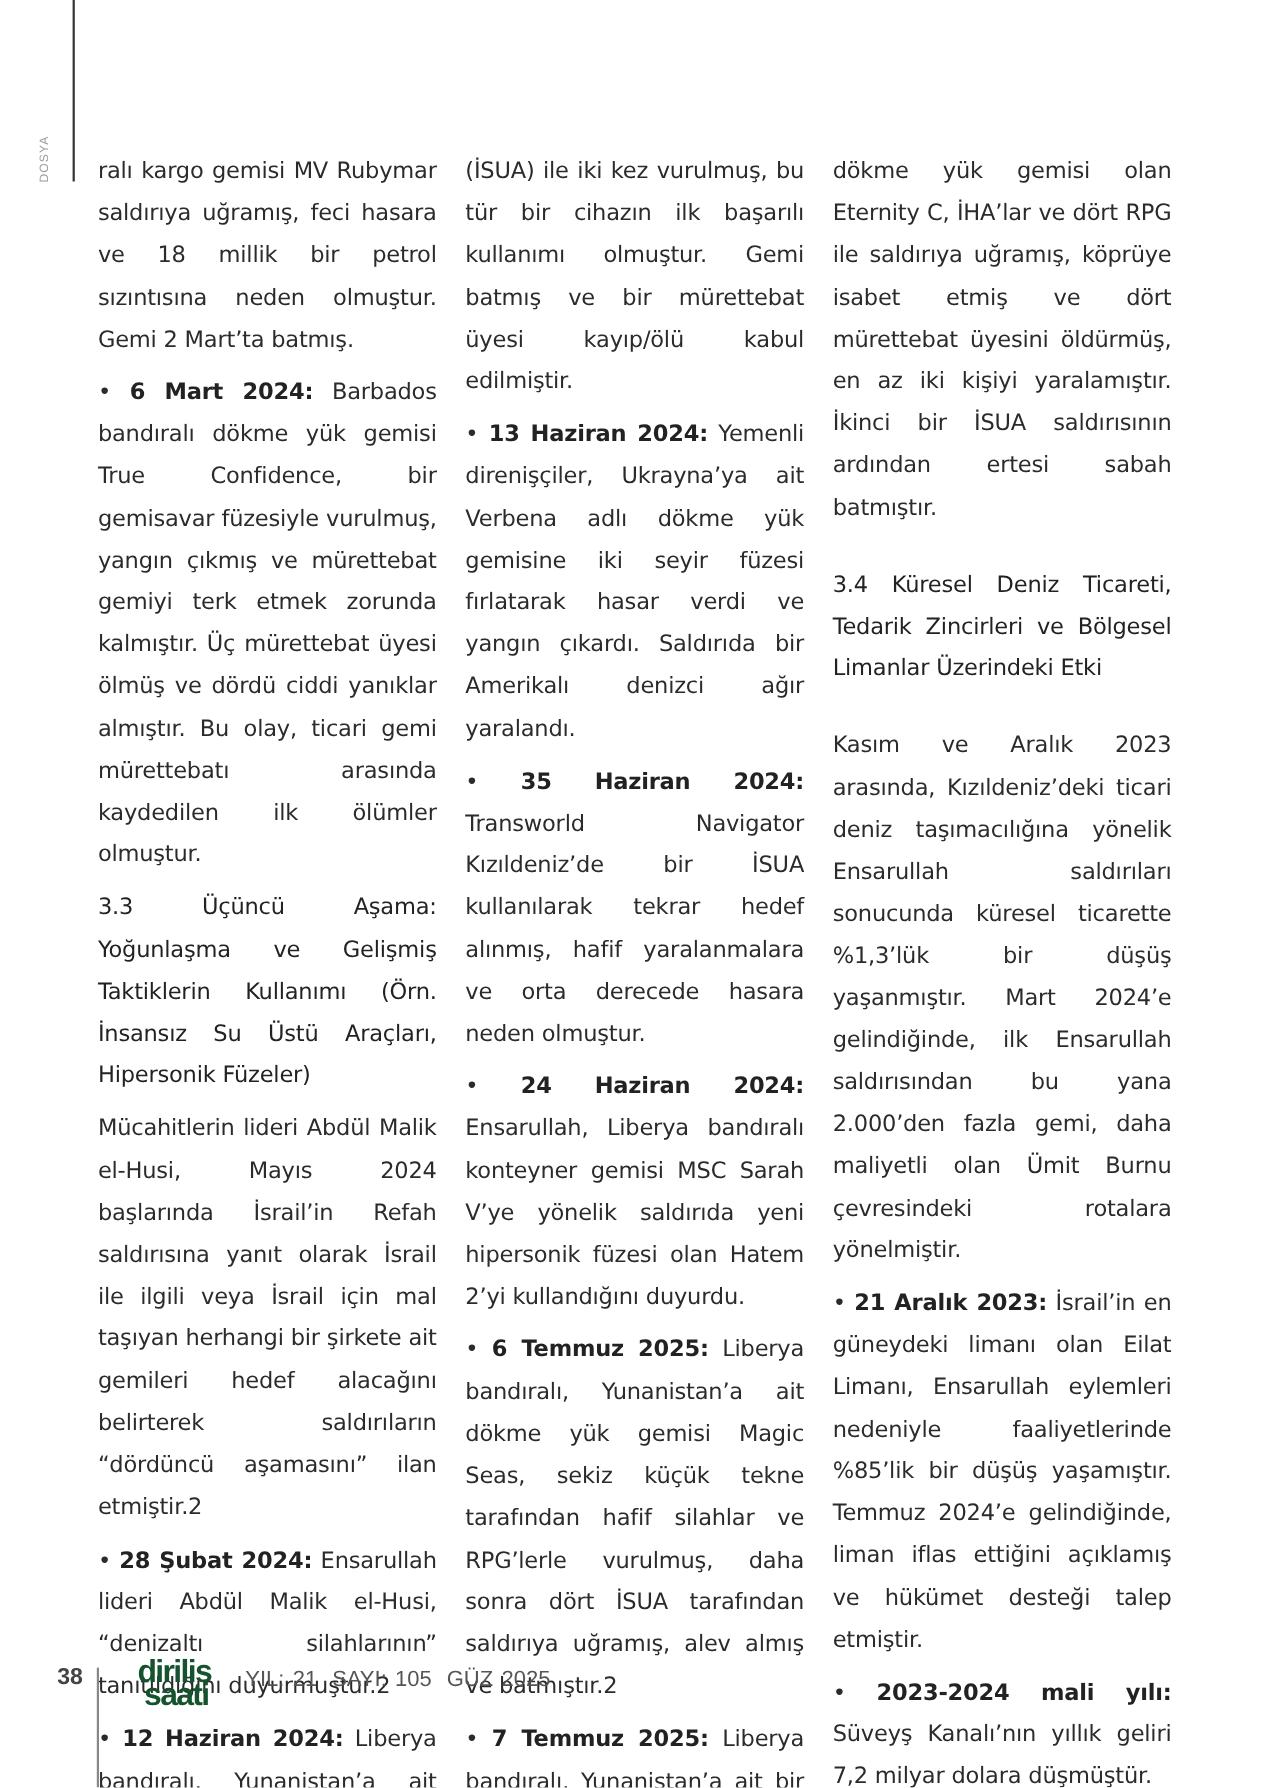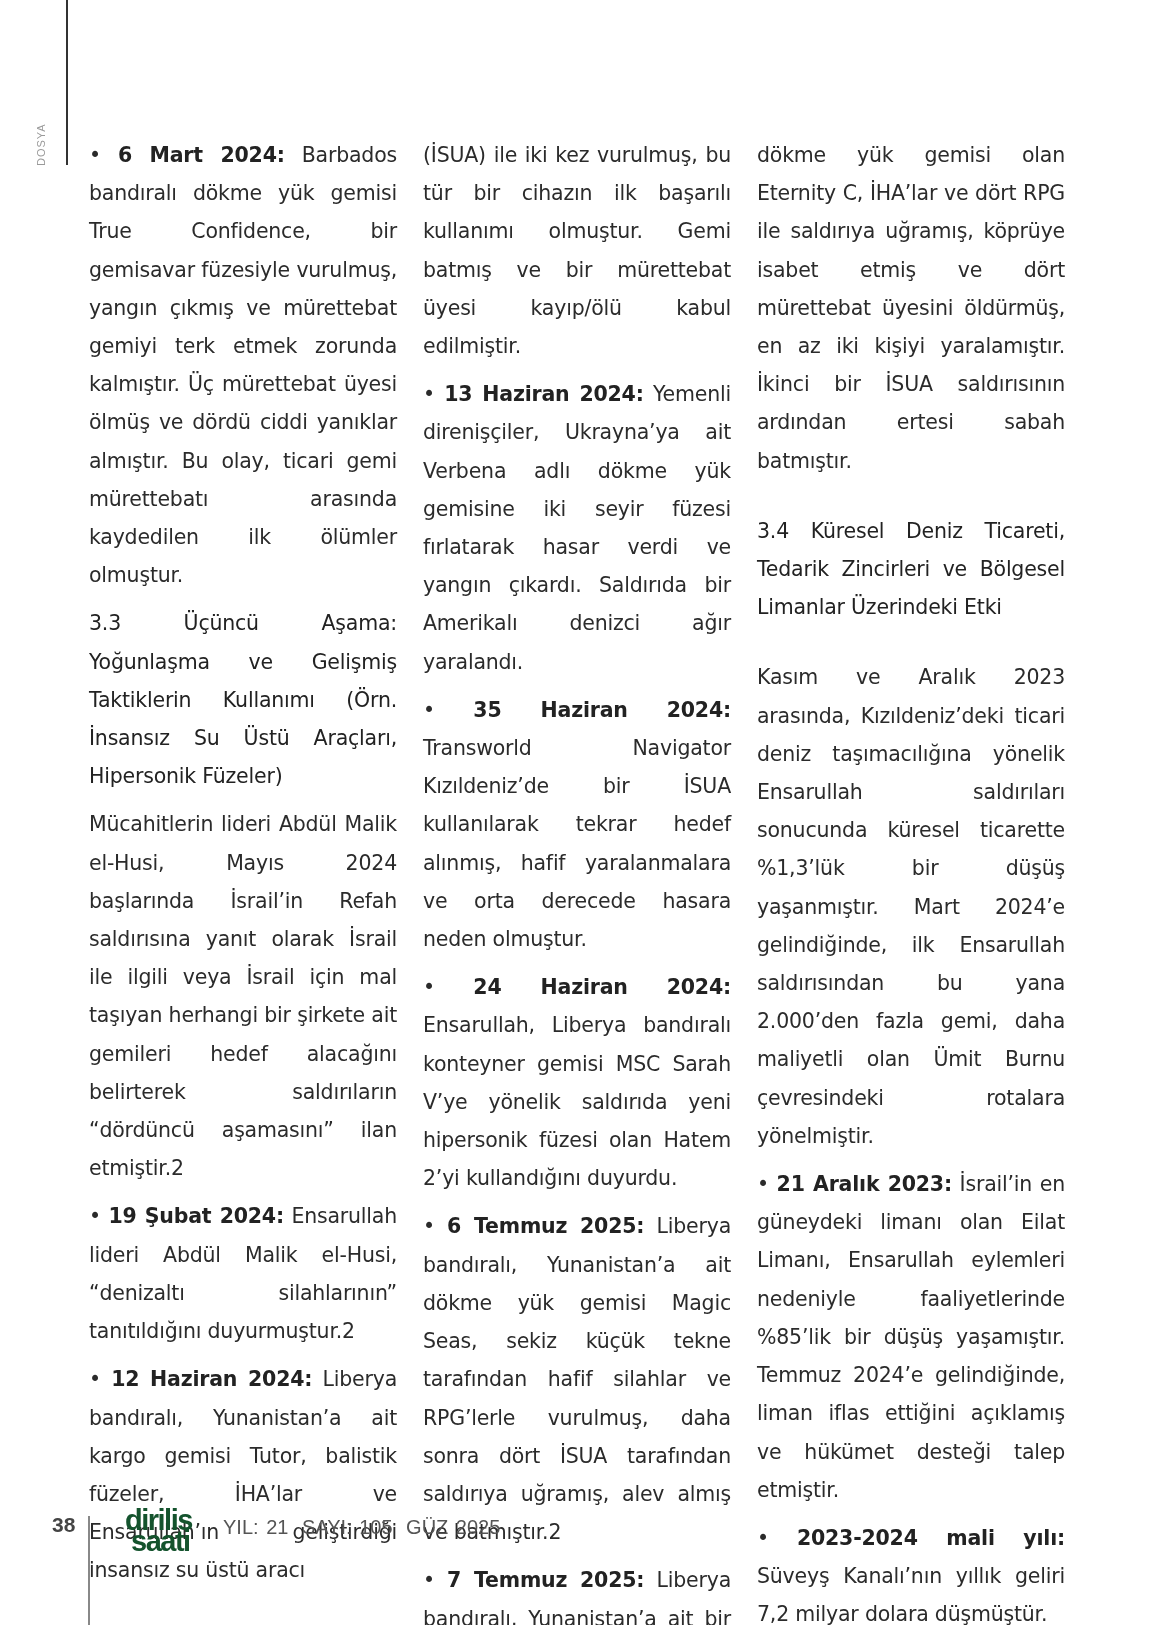--- a/index.html
+++ b/index.html
@@ -54,24 +54,25 @@
   }
   .issue span { margin-right: 6px; }
 </style>
 </head>
 <body>
 
 <div class="rule-top"></div>
 <div class="side-label">DOSYA</div>
 
 <div class="col col1">
+  <p>ralı kargo gemisi MV Rubymar saldırıya uğramış, feci hasara ve 18 millik bir petrol sızıntısına neden olmuştur. Gemi 2 Mart’ta batmış.</p>
   <p>• <span class="bold">6 Mart 2024:</span><span> Barbados bandıralı dökme yük gemisi True Confidence, bir gemisavar füzesiyle vurulmuş, yangın çıkmış ve mürettebat gemiyi terk etmek zorunda kalmıştır. Üç mürettebat üyesi ölmüş ve dördü ciddi yanıklar almıştır. Bu olay, ticari gemi mürettebatı arasında kaydedilen ilk ölümler olmuştur.</span></p>
   <p class="heading">3.3 Üçüncü Aşama: Yoğunlaşma ve Gelişmiş Taktiklerin Kullanımı (Örn. İnsansız Su Üstü Araçları, Hipersonik Füzeler)</p>
   <p>Mücahitlerin lideri Abdül Malik el-Husi, Mayıs 2024 başlarında İsrail’in Refah saldırısına yanıt olarak İsrail ile ilgili veya İsrail için mal taşıyan herhangi bir şirkete ait gemileri hedef alacağını belirterek saldırıların “dördüncü aşamasını” ilan etmiştir.2</p>
-  <p>• <span class="bold">19 Şubat 2024:</span><span> Ensarullah lideri Abdül Malik el-Husi, “denizaltı silahlarının” tanıtıldığını duyurmuştur.2</span></p>
+  <p>• <span class="bold">28 Şubat 2024:</span><span> Ensarullah lideri Abdül Malik el-Husi, “denizaltı silahlarının” tanıtıldığını duyurmuştur.2</span></p>
   <p>• <span class="bold">12 Haziran 2024:</span><span> Liberya bandıralı, Yunanistan’a ait kargo gemisi Tutor, balistik füzeler, İHA’lar ve Ensarullah’ın geliştirdiği insansız su üstü aracı</span></p>
 </div>
 
 <div class="col col2">
   <p>(İSUA) ile iki kez vurulmuş, bu tür bir cihazın ilk başarılı kullanımı olmuştur. Gemi batmış ve bir mürettebat üyesi kayıp/ölü kabul edilmiştir.</p>
   <p>• <span class="bold">13 Haziran 2024:</span><span> Yemenli direnişçiler, Ukrayna’ya ait Verbena adlı dökme yük gemisine iki seyir füzesi fırlatarak hasar verdi ve yangın çıkardı. Saldırıda bir Amerikalı denizci ağır yaralandı.</span></p>
   <p>• <span class="bold">35 Haziran 2024:</span><span> Transworld Navigator Kızıldeniz’de bir İSUA kullanılarak tekrar hedef alınmış, hafif yaralanmalara ve orta derecede hasara neden olmuştur.</span></p>
   <p>• <span class="bold">24 Haziran 2024:</span><span> Ensarullah, Liberya bandıralı konteyner gemisi MSC Sarah V’ye yönelik saldırıda yeni hipersonik füzesi olan Hatem 2’yi kullandığını duyurdu.</span></p>
   <p>• <span class="bold">6 Temmuz 2025:</span><span> Liberya bandıralı, Yunanistan’a ait dökme yük gemisi Magic Seas, sekiz küçük tekne tarafından hafif silahlar ve RPG’lerle vurulmuş, daha sonra dört İSUA tarafından saldırıya uğramış, alev almış ve batmıştır.2</span></p>
   <p>• <span class="bold">7 Temmuz 2025:</span><span> Liberya bandıralı, Yunanistan’a ait bir başka</span></p>

